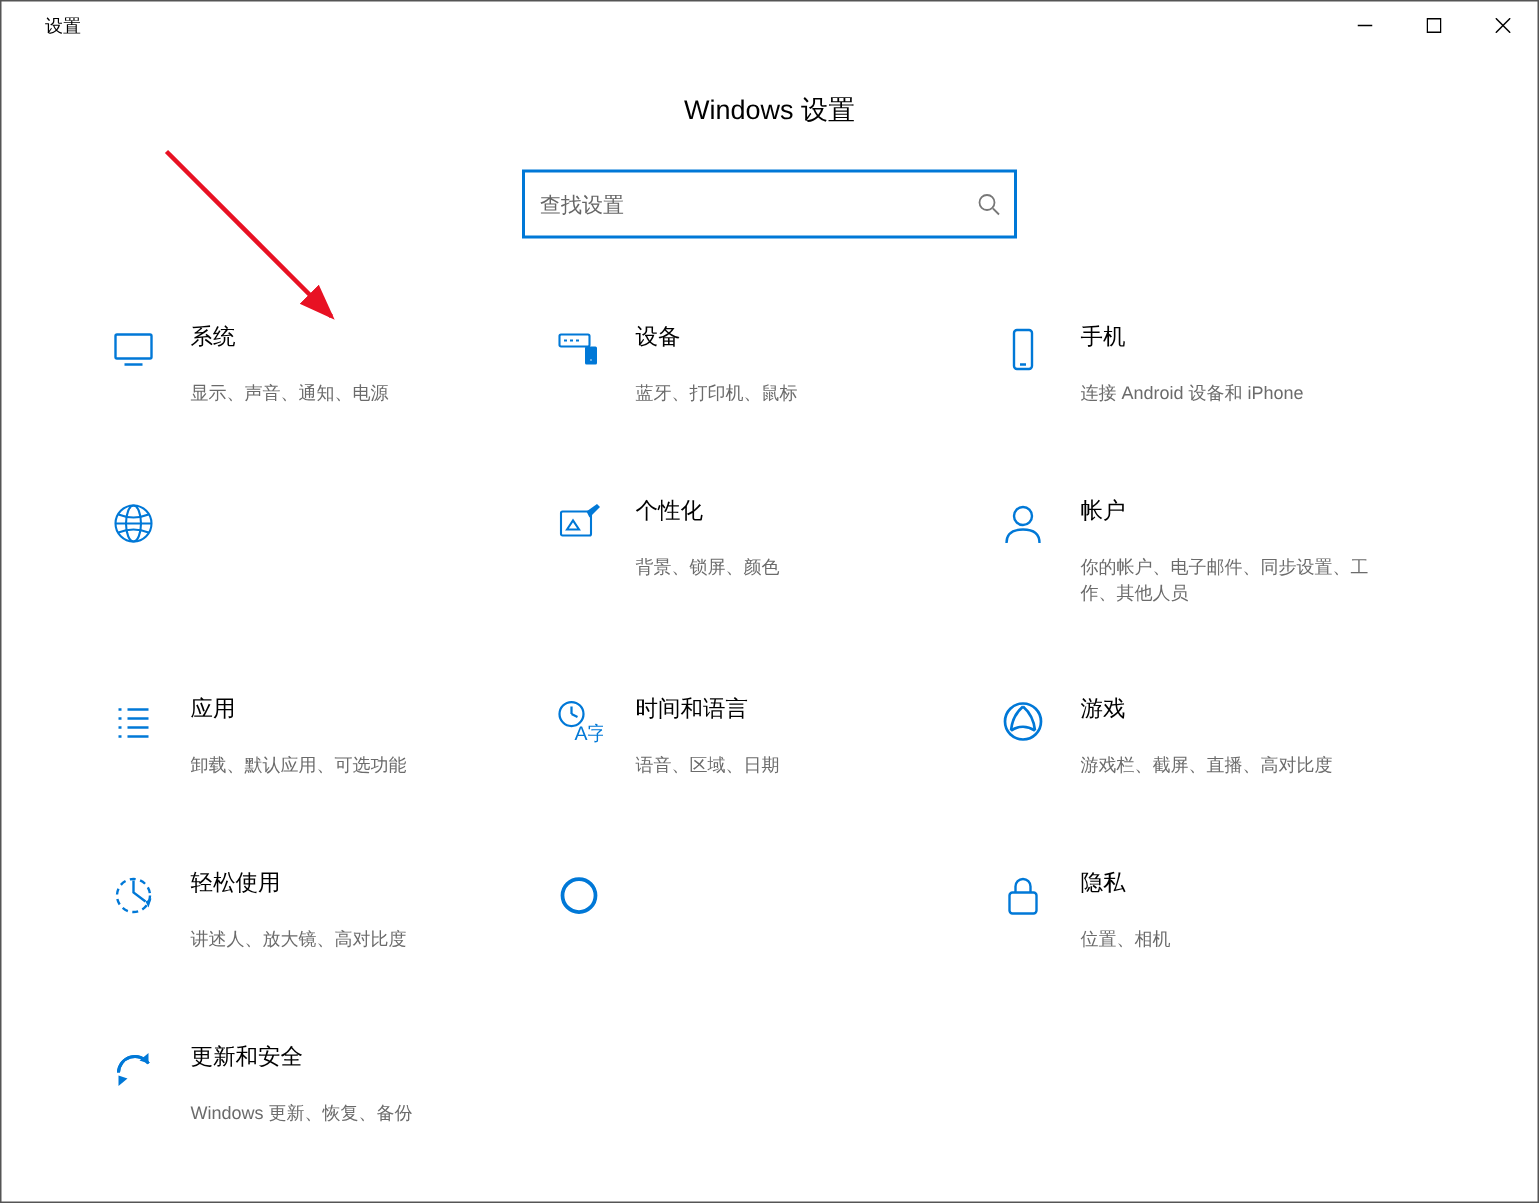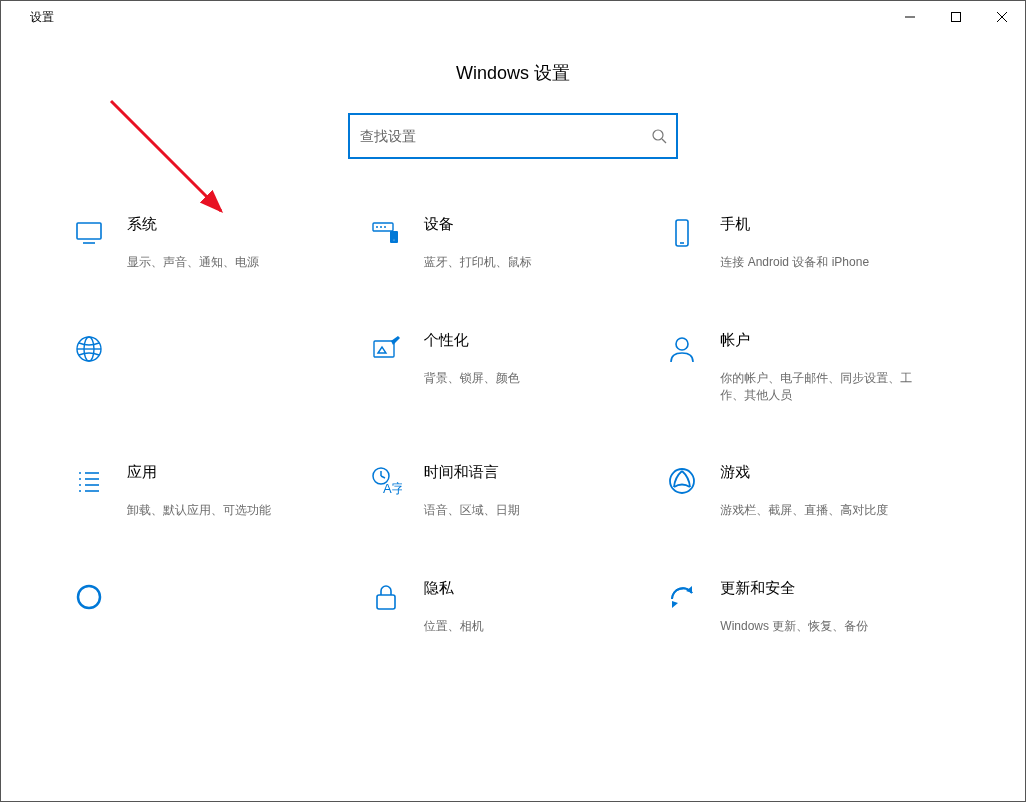--- a/index.html
+++ b/index.html
@@ -270,20 +270,33 @@
         <path d="M16 6 Q23 12 24 22"></path>
         <path d="M8 22 Q16 17 24 22"></path>
       </svg>
     </div>
     <div class="tile-text">
       <div class="tile-title">游戏</div>
       <div class="tile-desc">游戏栏、截屏、直播、高对比度</div>
     </div>
   </div>
 
+  <div class="tile">
+    <div class="tile-icon">
+      <svg viewBox="0 0 32 32" fill="none" stroke="#0078d7" stroke-width="1.6">
+        <circle cx="16" cy="16" r="11" stroke-dasharray="4 3"></circle>
+        <path d="M16 6 L16 14 L24 20"></path>
+        <polygon points="24,20 28,18 26,24" fill="#0078d7" stroke="none"></polygon>
+      </svg>
+    </div>
+    <div class="tile-text">
+      <div class="tile-title">轻松使用</div>
+      <div class="tile-desc">讲述人、放大镜、高对比度</div>
+    </div>
+  </div>
 
   <div class="tile">
     <div class="tile-icon">
       <svg viewBox="0 0 32 32" fill="none">
         <circle cx="16" cy="16" r="11" stroke="#0078d7" stroke-width="2.5"></circle>
       </svg>
     </div>
   </div>
 
   <div class="tile">

